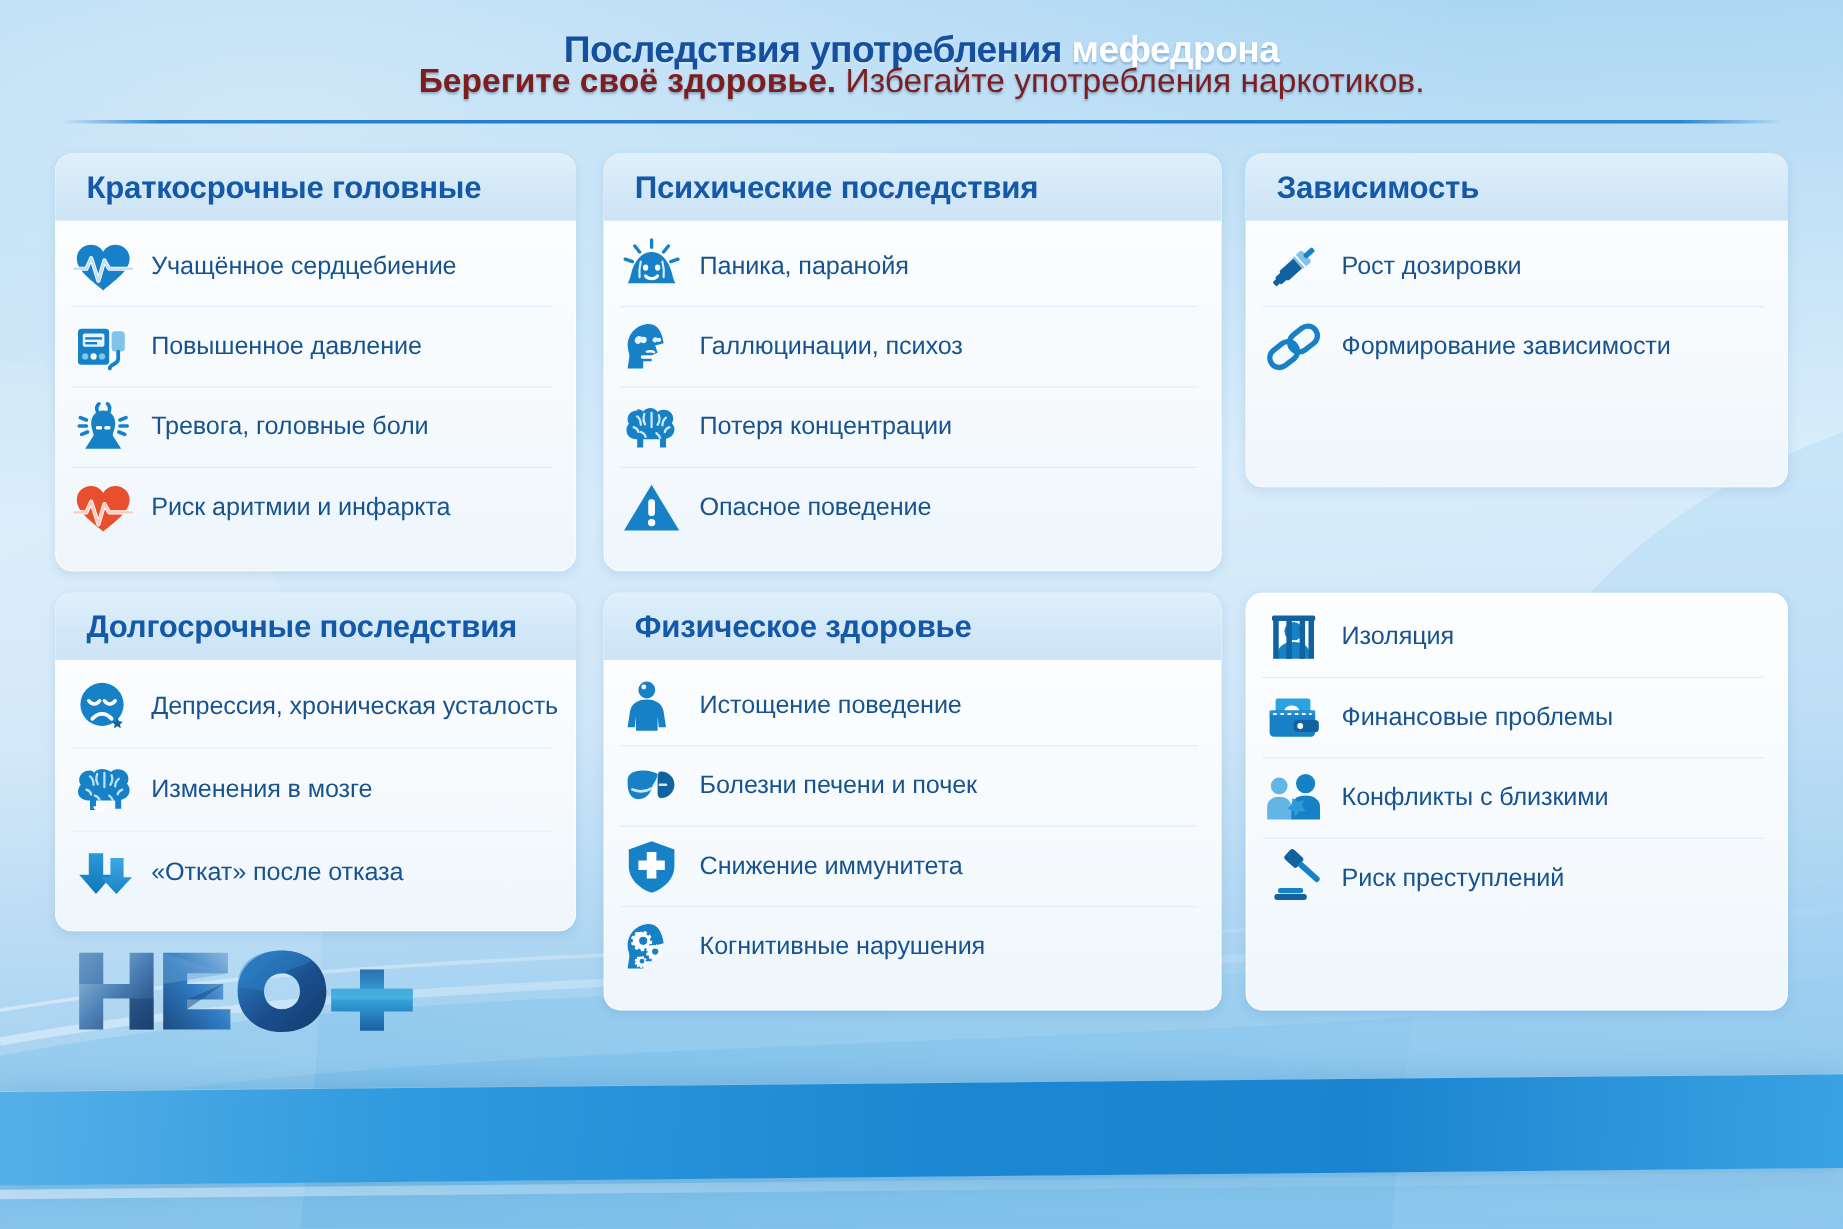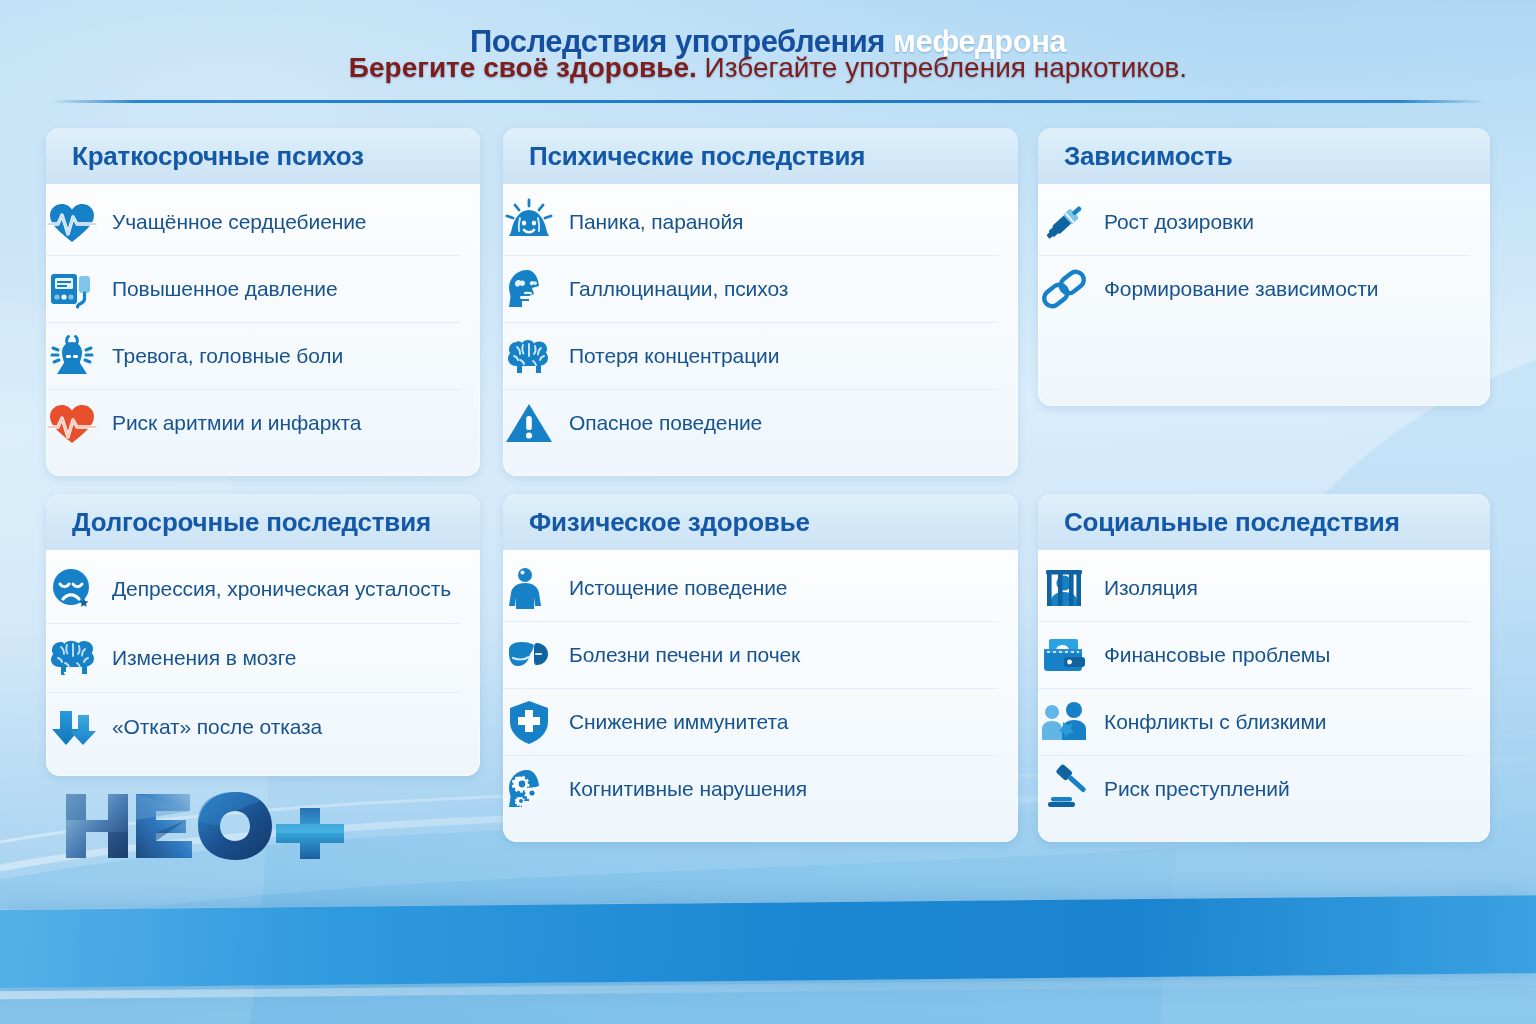--- a/index.html
+++ b/index.html
@@ -41,21 +41,21 @@
   }
   .card-head{
     height:56px;display:flex;align-items:center;padding:0 0 0 26px;
     background:linear-gradient(180deg,#e0f0fb 0%,#d2e7f7 60%,#cde4f6 100%);
     border-bottom:1px solid rgba(255,255,255,.9);
   }
   .card-head h2{
     margin:0;font-size:26px;font-weight:bold;color:#1459a8;letter-spacing:-0.2px;
     white-space:nowrap;
   }
-  .card-body{padding:4px 20px 10px 0;}
+  .card-body{padding:4px 20px 10px 14px;}
   .row{
     display:flex;align-items:center;gap:14px;height:66px;
     border-bottom:1px solid #dfeefa;
   }
   .row:last-child{border-bottom:none;}
   .row .ico{width:52px;min-width:52px;height:52px;display:block;}
   .row .lbl{
     font-size:21px;color:#17538f;font-weight:500;white-space:nowrap;letter-spacing:-0.1px;
   }
 
@@ -130,21 +130,21 @@
 </div>
 
 <div class="page-title">
   <span>Последствия употребления</span>
   <span class="accent">мефедрона</span>
 </div>
 <div class="title-rule"></div>
 
 <section class="card" id="card-short">
   <div class="card-head">
-    <h2>Краткосрочные психоз</h2>
+    <h2>Краткосрочные головные</h2>
   </div>
   <div class="card-body">
 
     <div class="row">
       <svg class="ico" viewBox="0 0 52 52">
         <path d="M26 46C14 36 4 29 4 19.5 4 12.5 9.6 8 16 8c4.3 0 8 2.3 10 5.8C28 10.3 31.7 8 36 8c6.4 0 12 4.5 12 11.5C48 29 38 36 26 46Z" fill="#1781c8"></path>
         <path d="M2 28h10l4-9 6 19 5-17 4 7h19" fill="none" stroke="#ffffff" stroke-width="3.4" stroke-linejoin="round" stroke-linecap="round"></path>
         <path d="M2 28h10l4-9 6 19 5-17 4 7h19" fill="none" stroke="#1781c8" stroke-width="2" stroke-linejoin="round" stroke-linecap="round" opacity="0.25"></path>
       </svg>
       <span class="lbl">Учащённое сердцебиение</span>
@@ -368,23 +368,20 @@
         </g>
         <circle cx="18" cy="38" r="2" fill="#1781c8"></circle>
       </svg>
       <span class="lbl">Когнитивные нарушения</span>
     </div>
 
   </div>
 </section>
 
 <section class="card" id="card-social">
-  <div class="card-head">
-    <h2>Социальные последствия</h2>
-  </div>
   <div class="card-body">
 
     <div class="row">
       <svg class="ico" viewBox="0 0 52 52">
         <circle cx="26" cy="21" r="7.6" fill="#1781c8"></circle>
         <path d="M26 30c-8 0-13 4-13 9v5h26v-5c0-5-5-9-13-9Z" fill="#1781c8"></path>
         <rect x="8" y="8" width="36" height="4.5" rx="1.4" fill="#11639f"></rect>
         <rect x="9" y="11" width="4.6" height="33" fill="#11639f"></rect>
         <rect x="20" y="11" width="4.6" height="33" fill="#11639f"></rect>
         <rect x="31" y="11" width="4.6" height="33" fill="#11639f"></rect>

